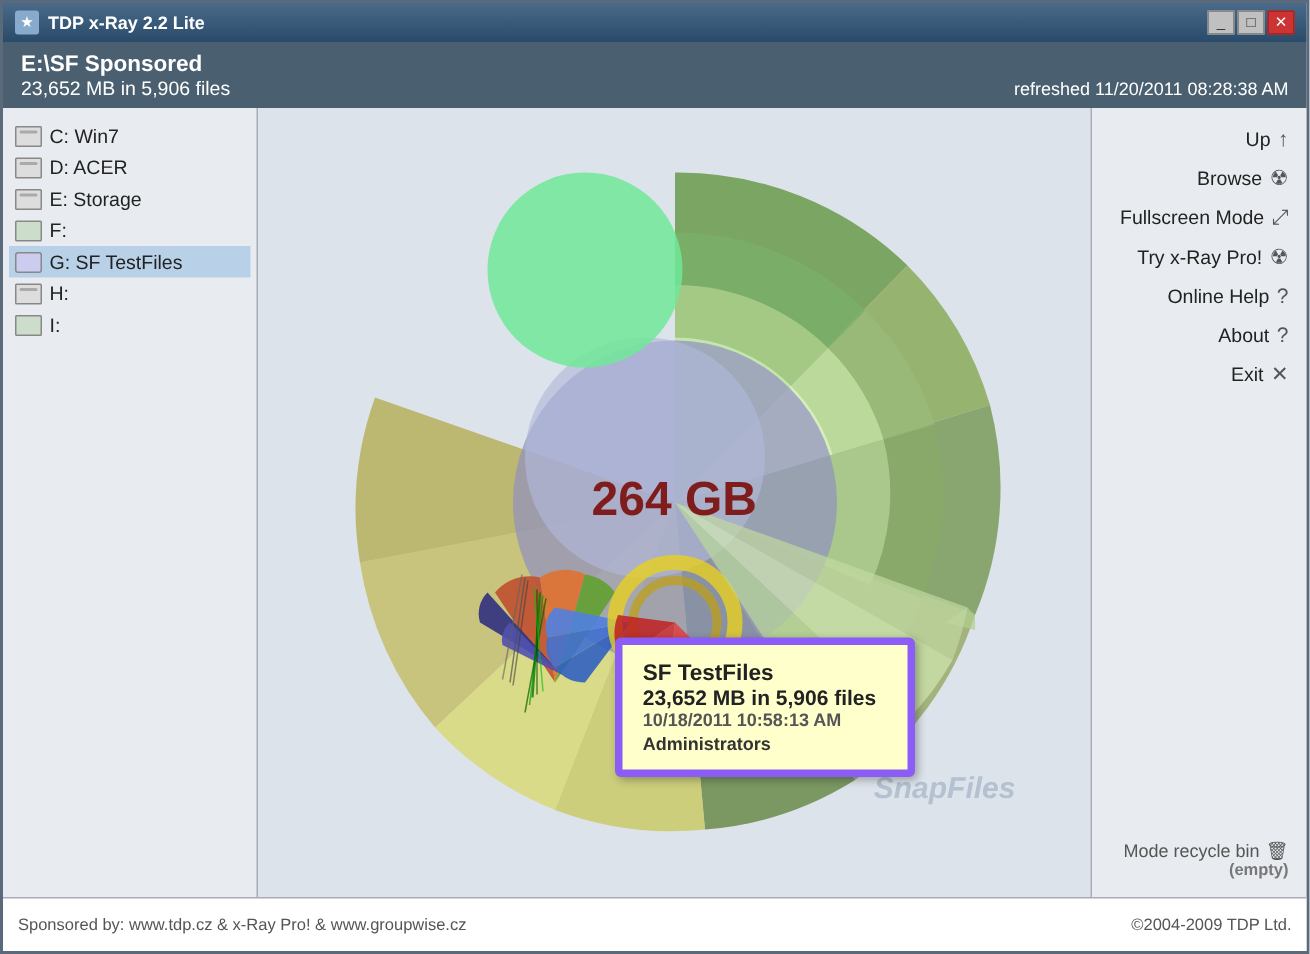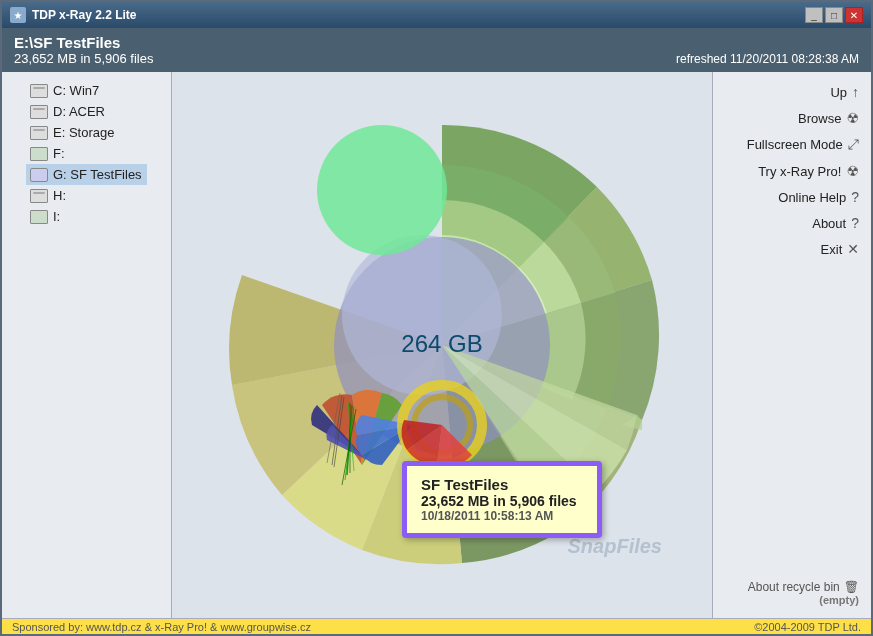--- a/index.html
+++ b/index.html
@@ -93,21 +93,21 @@
 
     .main-content {
       display: flex;
       flex: 1;
       overflow: hidden;
     }
 
     .left-panel {
       width: 170px;
       background: #e8ecf0;
-      padding: 8px 24px;
+      padding: 8px 4px;
       border-right: 1px solid #aab;
       flex-shrink: 0;
     }
 
     .drive-item {
       display: flex;
       align-items: center;
       gap: 5px;
       padding: 3px 4px;
       font-size: 13px;
@@ -202,21 +202,21 @@
     }
 
     .tooltip-user {
       font-size: 12px;
       font-weight: bold;
       color: #333;
       margin-top: 2px;
     }
 
     .right-panel {
-      width: 159px;
+      width: 144px;
       background: #e8ecf0;
       padding: 8px 6px;
       border-left: 1px solid #aab;
       flex-shrink: 0;
       display: flex;
       flex-direction: column;
       gap: 2px;
     }
 
     .right-btn {
@@ -251,39 +251,39 @@
     }
 
     .recycle-empty {
       font-size: 11px;
       color: #777;
       text-align: right;
       font-weight: bold;
     }
 
     .bottom-bar {
-      background: #fde047;
+      background: #ffffff;
       border-top: 1px solid #aab;
       padding: 3px 10px;
       display: flex;
       justify-content: space-between;
       font-size: 11px;
       color: #555;
-      height: 16px;
+      height: 36px;
       align-items: center;
     }
 
     .center-label {
       position: absolute;
       top: 50%;
       left: 50%;
       transform: translate(-50%, -55%);
-      font-size: 24px;
-      font-weight: normal;
-      color: #0c4a6e;
+      font-size: 32px;
+      font-weight: bold;
+      color: #7f1d1d;
       text-align: center;
       pointer-events: none;
     }
   </style>
 </head>
 <body>
 
 <div class="window">
 
   <div class="title-bar">
@@ -294,21 +294,21 @@
     <div class="title-bar-controls">
       <div class="title-btn">_</div>
       <div class="title-btn">□</div>
       <div class="title-btn close">✕</div>
     </div>
   </div>
 
   <div class="header-bar">
     <div class="header-info">
       <div>
-        <div class="header-path">E:\SF TestFiles</div>
+        <div class="header-path">E:\SF Sponsored</div>
         <div>23,652 MB in 5,906 files</div>
       </div>
       <div style="align-self:flex-end; font-size:12px;padding-left:35px;">refreshed 11/20/2011 08:28:38 AM</div>
     </div>
   </div>
 
   <div class="main-content">
 
     <div class="left-panel">
       <div class="drive-item">
@@ -411,20 +411,21 @@
         </svg>
         <div class="center-label">264 GB</div>
       </div>
 
       <div class="watermark">SnapFiles</div>
 
       <div class="tooltip-box">
         <div class="tooltip-title">SF TestFiles</div>
         <div class="tooltip-size">23,652 MB in 5,906 files</div>
         <div class="tooltip-date">10/18/2011 10:58:13 AM</div>
+        <div class="tooltip-user">Administrators</div>
       </div>
     </div>
 
     <div class="right-panel">
       <div class="right-btn">
         <span>Up</span>
         <span class="right-btn-icon">↑</span>
       </div>
       <div class="right-btn">
         <span>Browse</span>
@@ -446,21 +447,21 @@
         <span>About</span>
         <span class="right-btn-icon">?</span>
       </div>
       <div class="right-btn">
         <span>Exit</span>
         <span class="right-btn-icon">✕</span>
       </div>
 
       <div class="recycle-section">
         <div class="recycle-label">
-          <span>About recycle bin</span>
+          <span>Mode recycle bin</span>
           <span>🗑</span>
         </div>
         <div class="recycle-empty">(empty)</div>
       </div>
     </div>
 
   </div>
 
   <div class="bottom-bar">
     <span>Sponsored by: www.tdp.cz &amp; x-Ray Pro! &amp; www.groupwise.cz</span>

